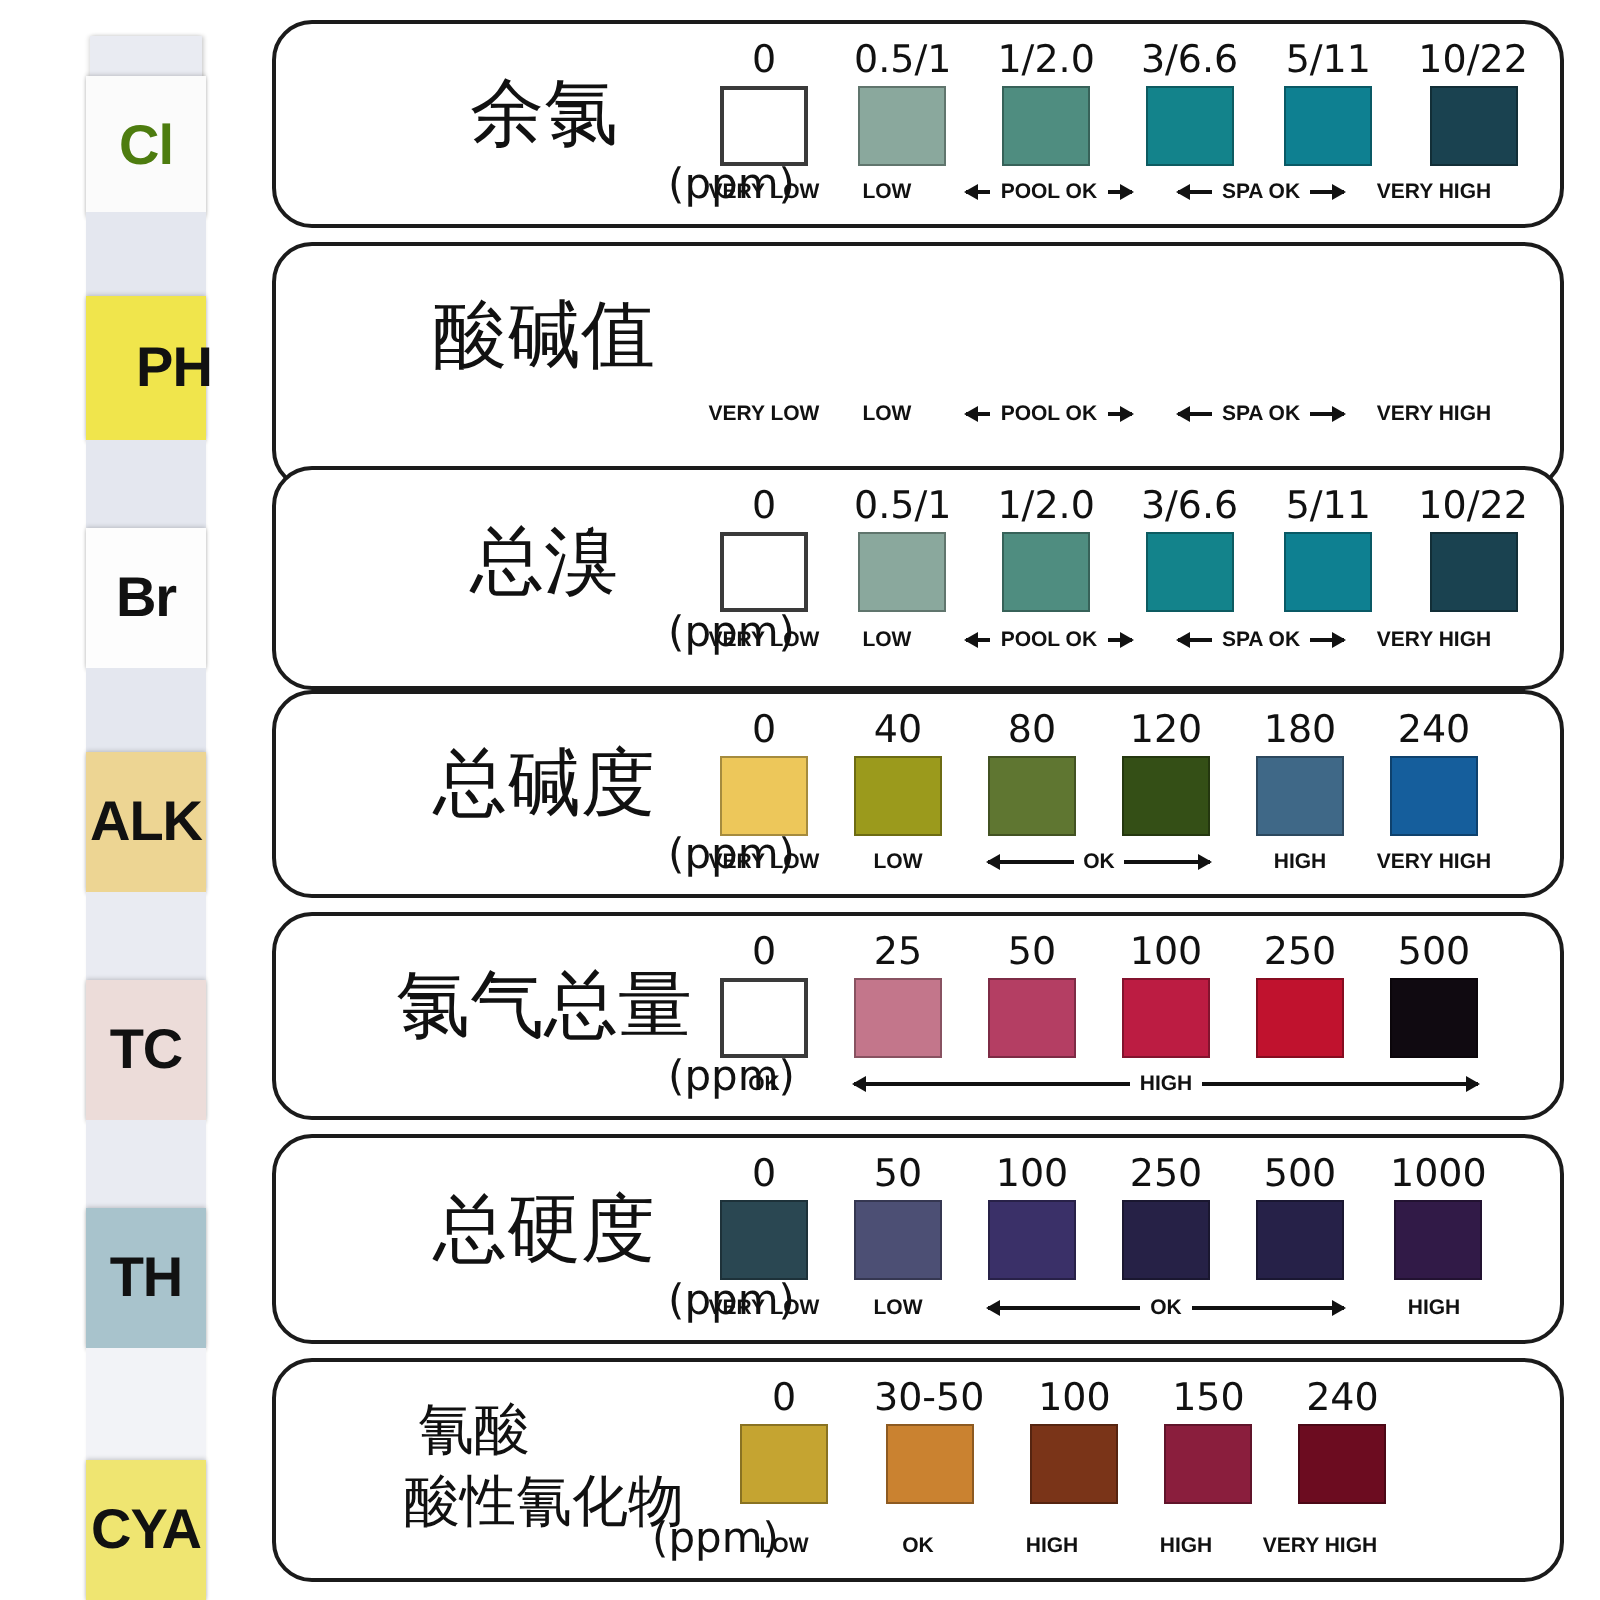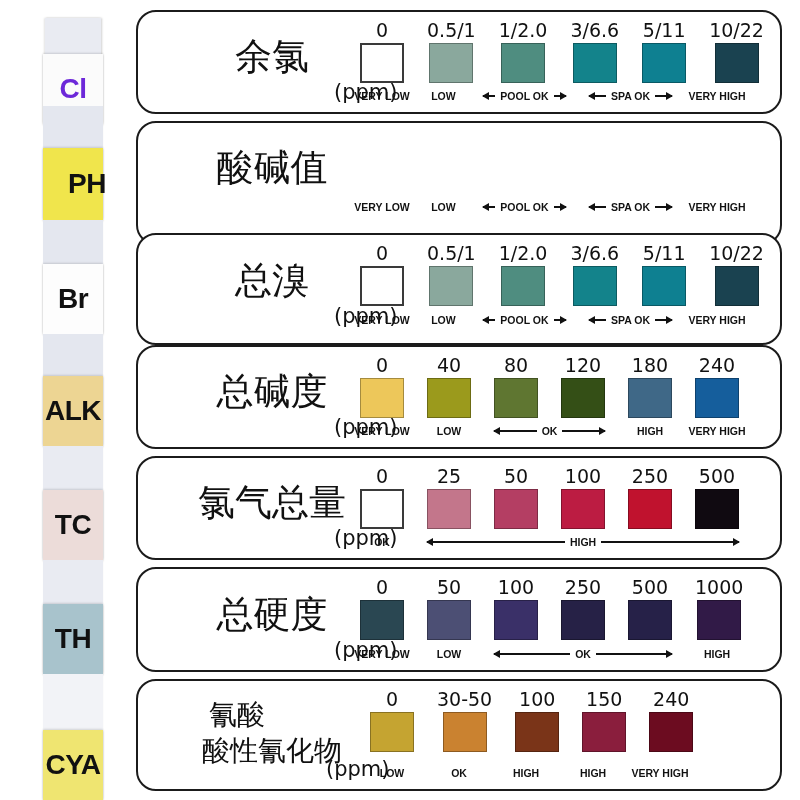--- a/index.html
+++ b/index.html
@@ -135,21 +135,21 @@
     border-top: 4px solid transparent;
     border-bottom: 4px solid transparent;
     border-left: 7px solid #111;
   }
 </style>
 </head>
 <body>
 
 <div id="root">
   <div id="strip">
-      <div class="pad" style="top: 36px; height: 70px; background: rgb(251, 251, 251); color: #6d28d9;">
+      <div class="pad" style="top: 20px; height: 70px; background: rgb(251, 251, 251); color: #4d7c0f;">
         <span>Cl</span>
       </div>
       <div class="pad" style="top: 88px; height: 42px; background: rgb(228, 231, 239); color: rgb(17, 17, 17); box-shadow: none;">
         <span></span>
       </div>
       <div class="pad" style="top: 130px; height: 72px; background: rgb(240, 229, 76); color: rgb(17, 17, 17); padding-left: 28px;">
         <span>PH</span>
       </div>
       <div class="pad" style="top: 202px; height: 44px; background: rgb(228, 231, 239); color: rgb(17, 17, 17); box-shadow: none;">
         <span></span>

